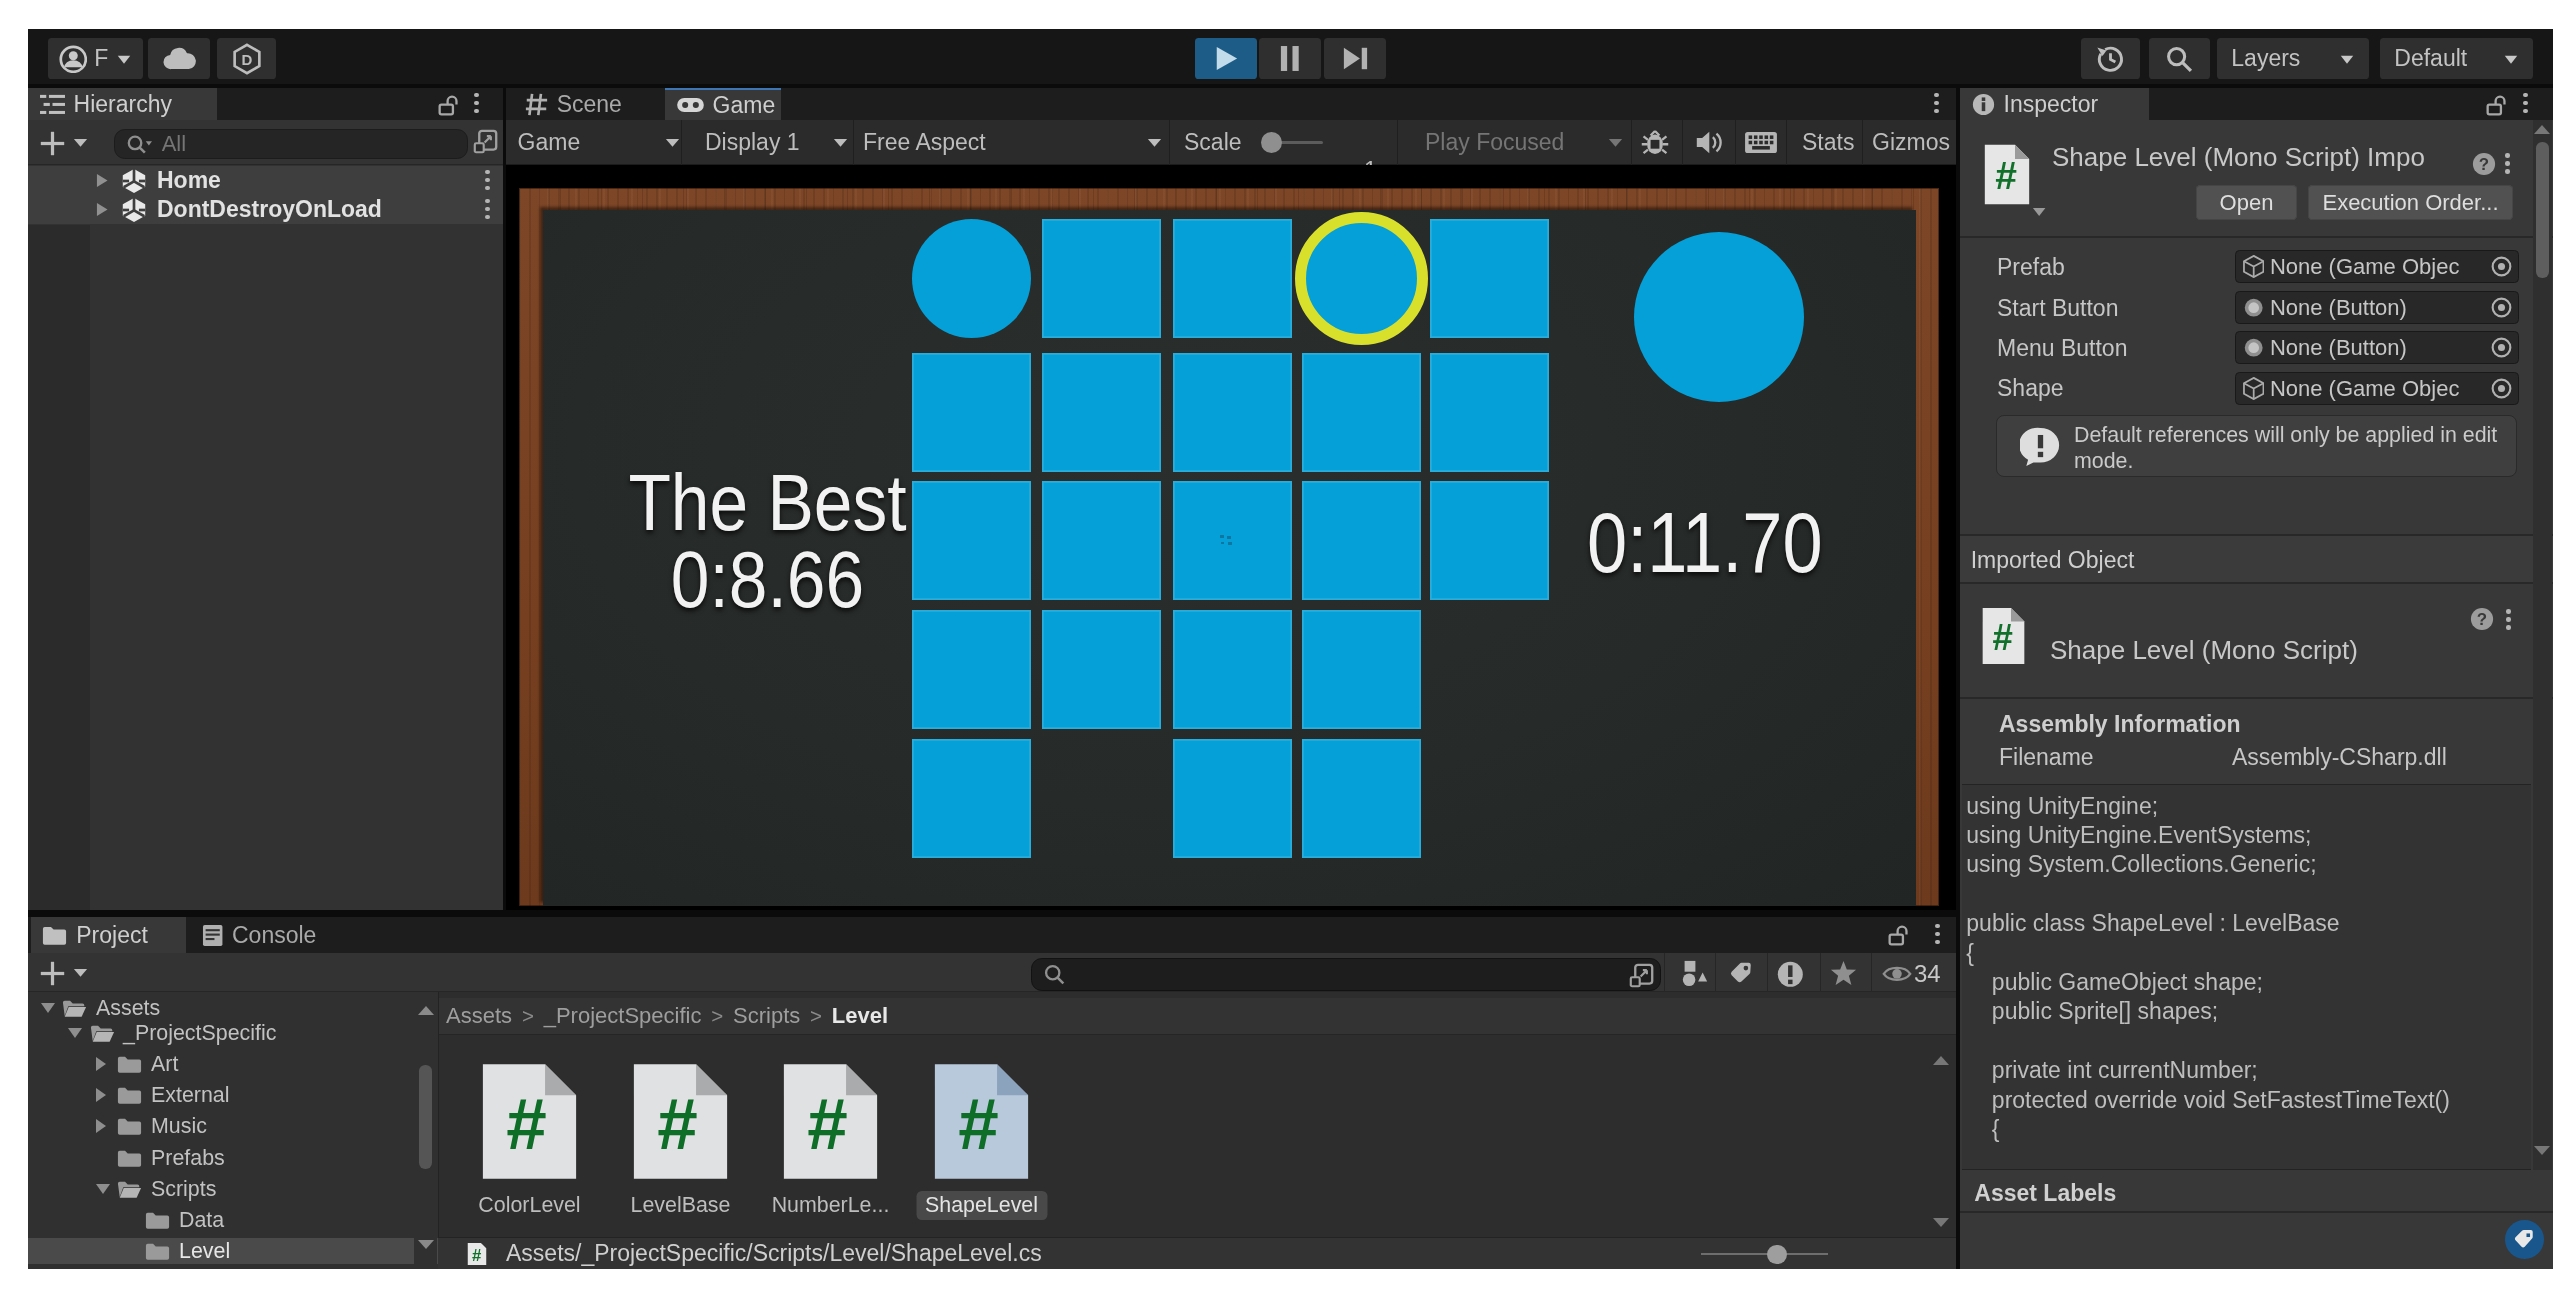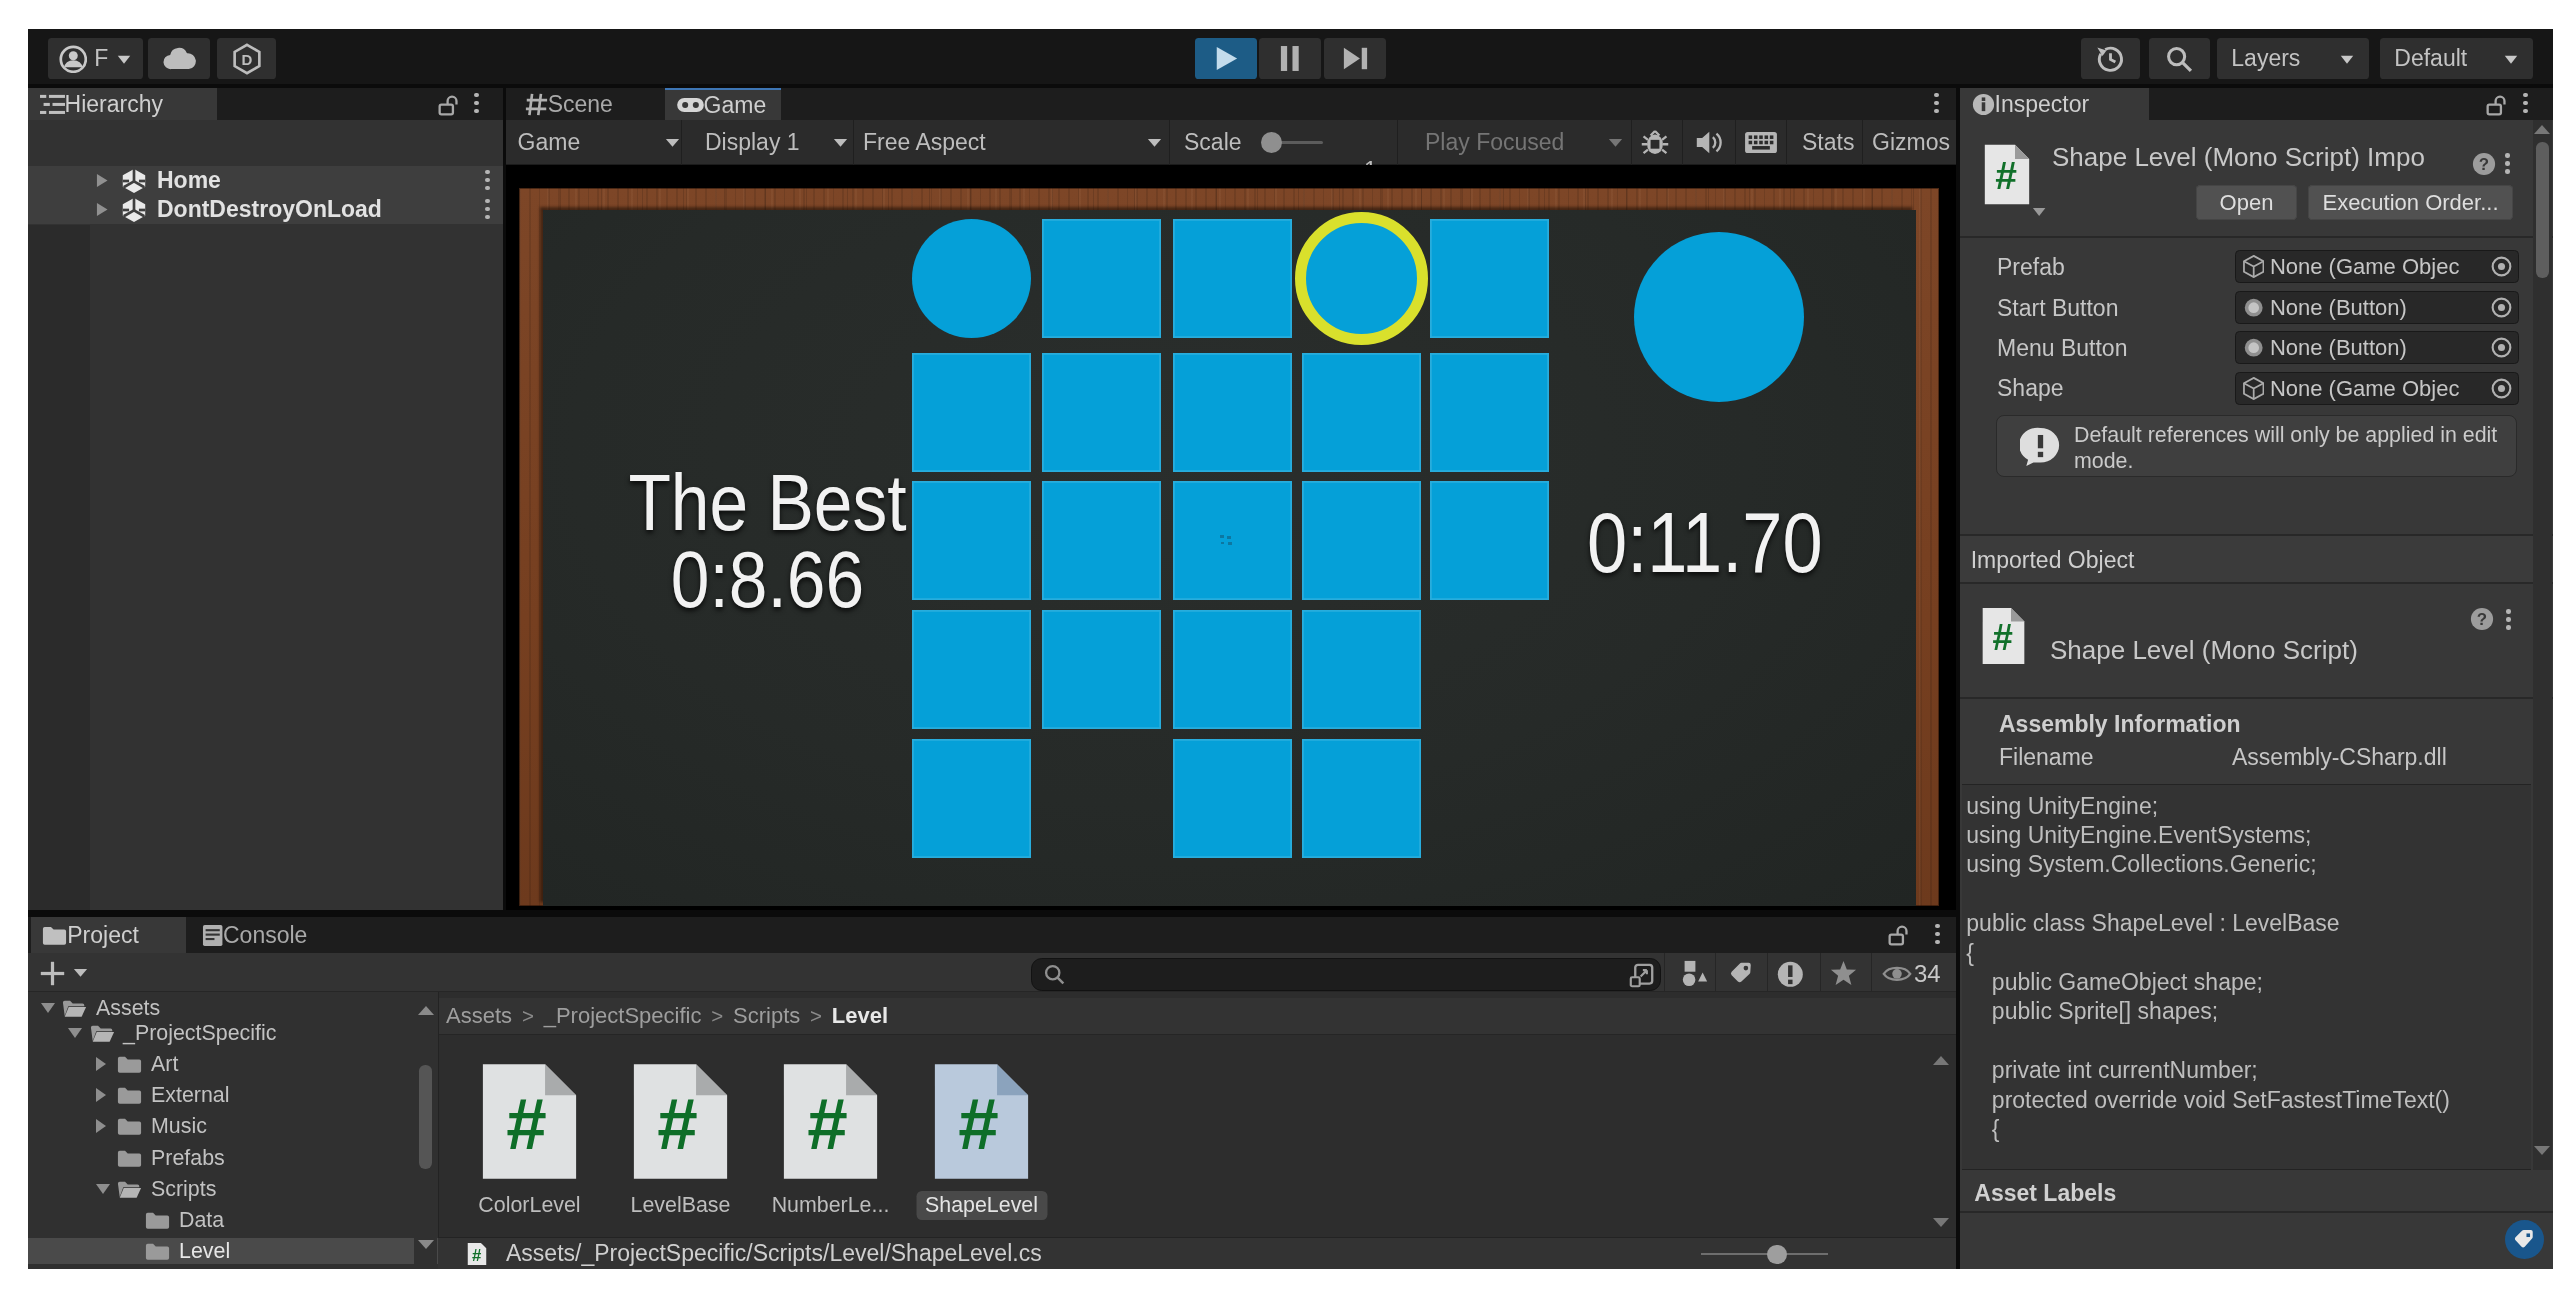--- a/index.html
+++ b/index.html
@@ -9,21 +9,21 @@
 
 
 #toolbar { position:absolute; left:0; top:0; width:2525px; height:55px; background:#161616; }
 .tbtn { position:absolute; top:9px; height:41px; background:#2f2f2f; border-radius:3.6px; display:flex; align-items:center; justify-content:center; gap:7.1px; color:#c8c8c8; }
 .tbtn.blue { background:#1d5c86; }
 .ddtext { font-size:23px; color:#c3c3c3; }
 
 
 .panel { position:absolute; overflow:hidden; }
 .tabbar { position:absolute; left:0; top:0; right:0; height:32px; background:#1d1d1d; }
-.tab { position:absolute; top:0; height:32px; display:flex; align-items:center; padding:0 11.6px; font-size:23px; color:#a9a9a9; }
+.tab { position:absolute; top:0; height:32px; display:flex; align-items:center; gap:9px; padding:0 11.6px; font-size:23px; color:#a9a9a9; }
 .tab.sel { background:#383838; color:#cfcfcf; }
 .tab.sel.bluetop { border-top:2.7px solid #3e76b5; }
 .icon { display:inline-block; flex:none; }
 
 
 #hierarchy { left:0; top:59px; width:475px; height:822px; background:#323232; }
 #h-toolbar { position:absolute; left:0; top:32px; width:475px; height:45px; background:#333333; border-bottom:0.9px solid #262626; }
 .searchbox { position:absolute; background:#252525; border:0.9px solid #1c1c1c; border-radius:10.7px; display:flex; align-items:center; color:#757575; font-size:22px; }
 .hrow { position:absolute; left:0; width:475px; height:28.6px; background:#3e3e3e; display:flex; align-items:center; }
 .hrow .lbl { font-size:23px; font-weight:700; color:#e2e2e2; }
@@ -187,20 +187,42 @@
           </svg>
         <span>Hierarchy</span>
       </div>
       <svg class="abs icon" style="left:409px;top:5.4px;" width="23" height="23" viewBox="0 0 26 26">
           <rect x="3" y="12" width="15" height="11" rx="2" fill="none" stroke="#a8a8a8" stroke-width="2.6"></rect>
           <path d="M12 12 V8 a5 5 0 0 1 10 0 V12" fill="none" stroke="#a8a8a8" stroke-width="2.6"></path>
         </svg>
       <span class="kebab abs" style="left:446px;top:4.5px;">
           <i></i>
         </span>
+    </div>
+    <div id="h-toolbar">
+      <svg class="abs icon" style="left:10.7px;top:9.8px;" width="27" height="27" viewBox="0 0 30 30">
+          <line x1="15" y1="2" x2="15" y2="28" stroke="#bdbdbd" stroke-width="3.6"></line>
+          <line x1="2" y1="15" x2="28" y2="15" stroke="#bdbdbd" stroke-width="3.6"></line>
+        </svg>
+      <svg class="abs icon" style="left:45px;top:18px;" width="15" height="9.8" viewBox="0 0 17 11">
+          <path d="M1 1 L16 1 L8.5 10 Z" fill="#bdbdbd"></path>
+        </svg>
+      <div class="searchbox" style="left:86px;top:9px;width:354px;height:30px;">
+        <svg class="icon" style="margin-left:10.7px;" width="27" height="21.4" viewBox="0 0 30 24">
+            <circle cx="10" cy="10" r="7" fill="none" stroke="#8f8f8f" stroke-width="2.6"></circle>
+            <line x1="15" y1="15" x2="21" y2="21" stroke="#8f8f8f" stroke-width="2.8"></line>
+            <path d="M22 8 L29 8 L25.5 13 Z" fill="#8f8f8f"></path>
+          </svg>
+        <span style="margin-left:9px;">All</span>
+      </div>
+      <svg class="abs icon" style="left:445px;top:8px;" width="25" height="27" viewBox="0 0 28 30">
+          <rect x="7" y="3" width="19" height="21" rx="3" fill="none" stroke="#a0a0a0" stroke-width="2.6"></rect>
+          <rect x="2" y="17" width="10" height="10" rx="1.5" fill="#2a2a2a" stroke="#a0a0a0" stroke-width="2.4"></rect>
+          <path d="M13 16 L20 9 M20 9 L15.5 9 M20 9 L20 13.5" stroke="#a0a0a0" stroke-width="2.4" fill="none"></path>
+        </svg>
     </div>
 
     <div class="hrow" style="top:78px;">
       <svg class="abs icon" style="left:68px;top:7.1px;" width="12.5" height="15" viewBox="0 0 14 17">
           <path d="M1 1 L13 8.5 L1 16 Z" fill="#909090"></path>
         </svg>
       <svg class="abs icon" style="left:93px;top:1.8px;" width="26" height="26" viewBox="0 0 29 29">
           <path d="M14.5 1 L27 8 L27 21 L14.5 28 L2 21 L2 8 Z" fill="#e9e9e9"></path>
           <g stroke="#3e3e3e" stroke-width="3" fill="none">
             <path d="M14.5 1 L14.5 15"></path>

